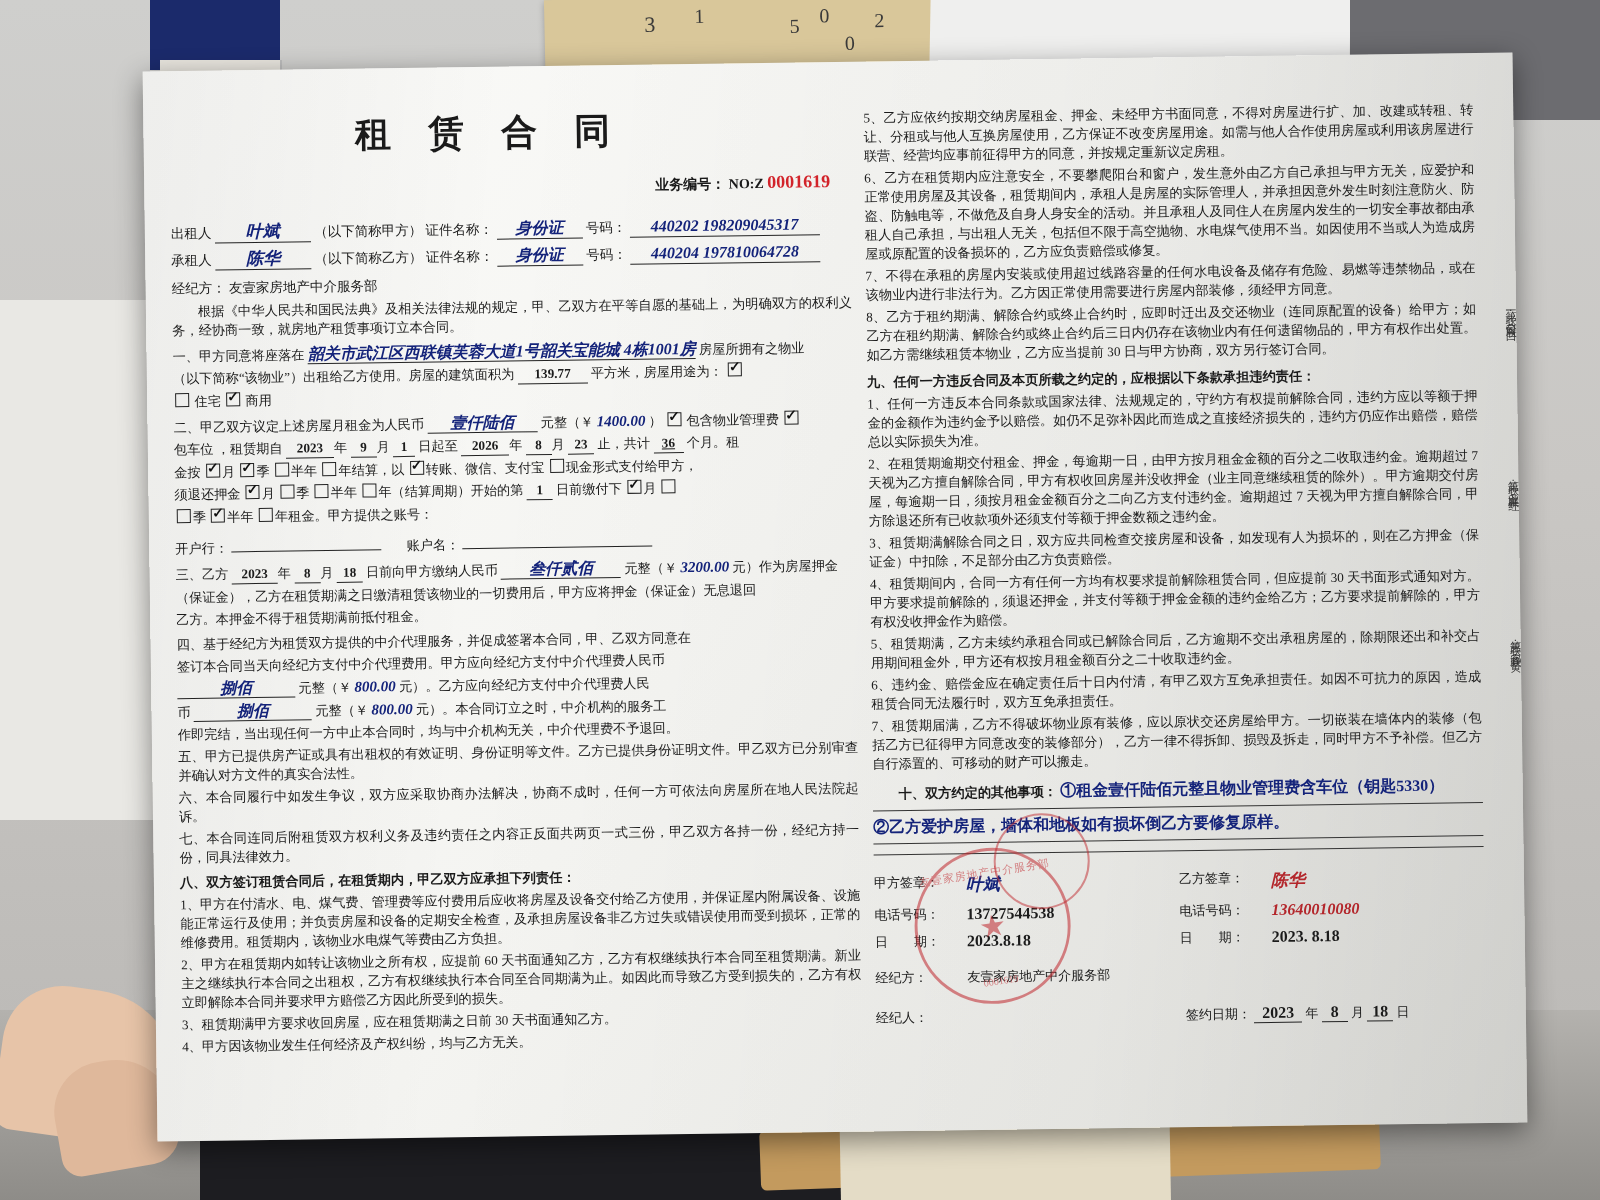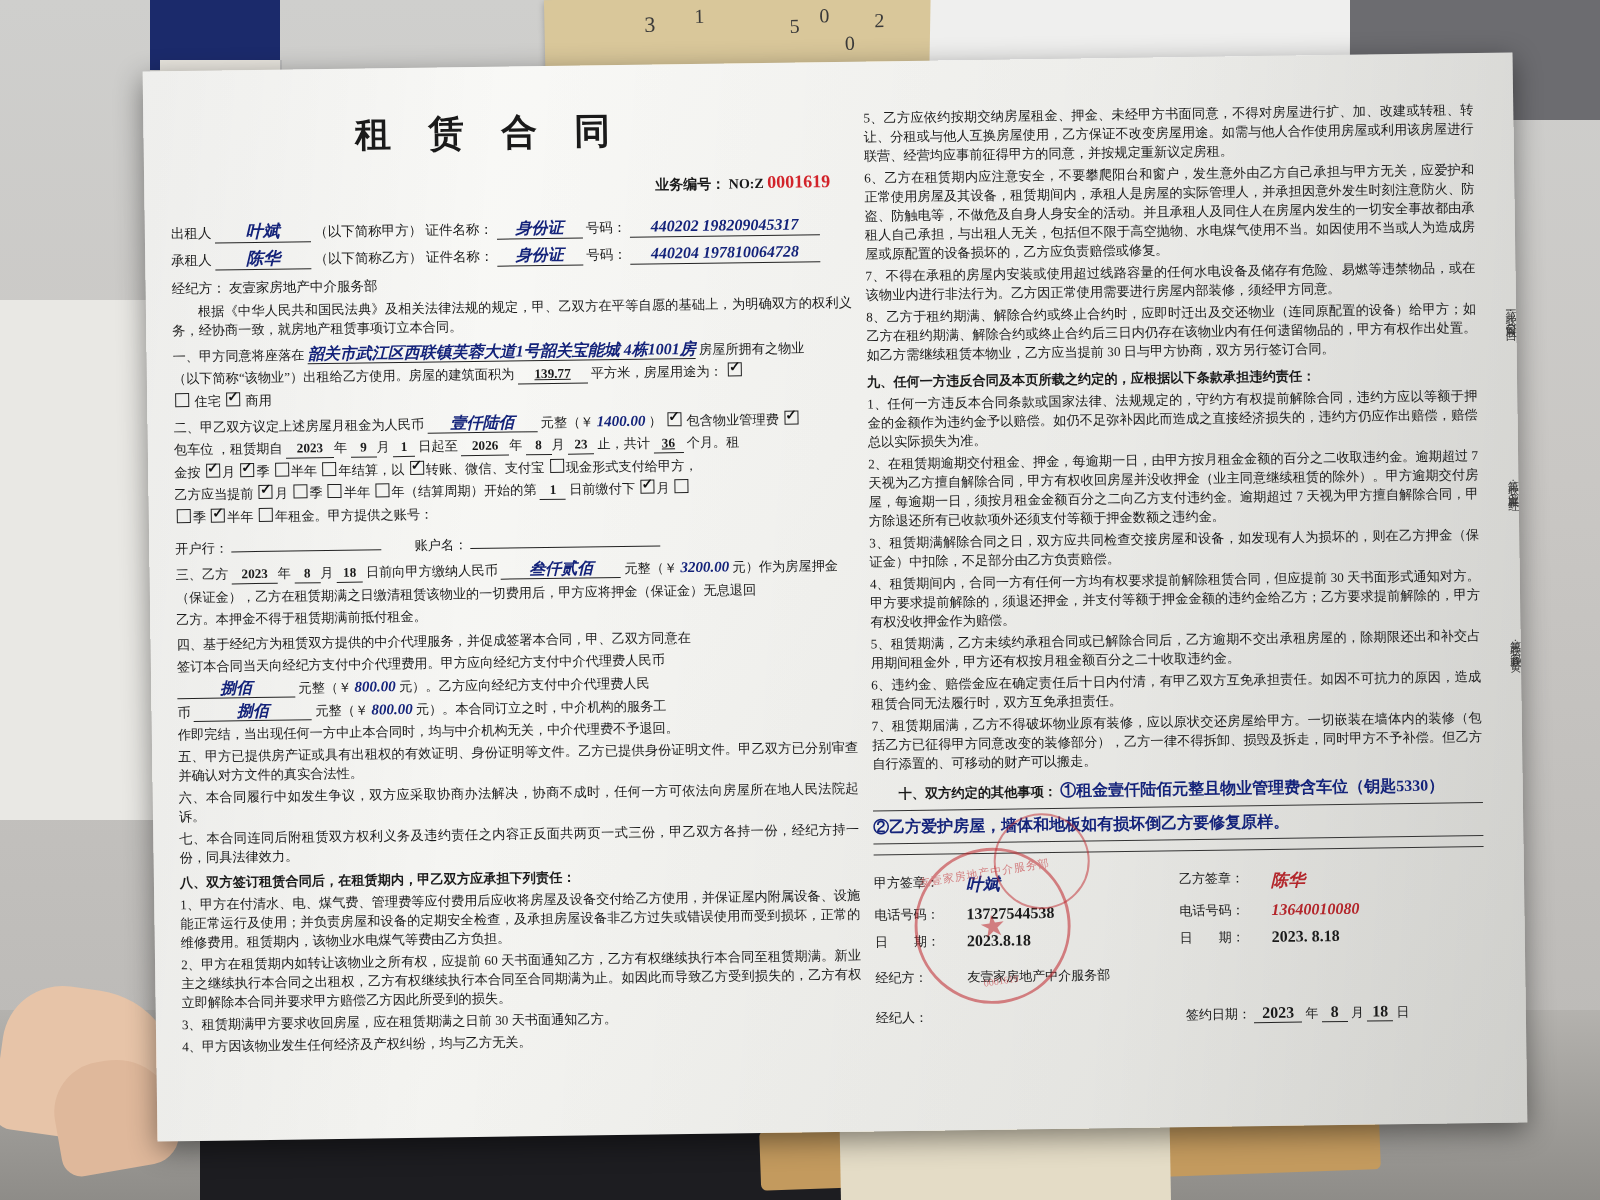--- a/index.html
+++ b/index.html
@@ -175,21 +175,21 @@
       <p class="p indent">根据《中华人民共和国民法典》及相关法律法规的规定，甲、乙双方在平等自愿的基础上，为明确双方的权利义务，经协商一致，就房地产租赁事项订立本合同。</p>
 
       <div class="sect">
         <div class="p">
           <span>一、甲方同意将座落在</span>
           <span class="u hand-w" style="min-width:330px;font-size:16px;">韶关市武江区西联镇芙蓉大道1号韶关宝能城 4栋1001房</span>
           <span>房屋所拥有之物业</span>
         </div>
         <div class="p">
           <span>（以下简称“该物业”）出租给乙方使用。房屋的建筑面积为</span>
-          <span class="u hand-b" style="min-width:70px;text-decoration:underline;">139.77</span>
+          <span class="u hand-b" style="min-width:70px;">139.77</span>
           <span>平方米，房屋用途为：</span>
           <span class="chk on"></span>
         </div>
         <div class="p">
           <span class="chk"></span>
           <span>住宅</span>
           <span class="chk on"></span>
           <span>商用</span>
         </div>
       </div>
@@ -222,39 +222,39 @@
         <div class="p">
           <span>金按</span>
           <span class="chk on"></span><span>月</span>
           <span class="chk on"></span><span>季</span>
           <span class="chk"></span><span>半年</span>
           <span class="chk"></span><span>年结算，以</span>
           <span class="chk on"></span><span>转账</span>、<span>微信</span>、<span>支付宝</span>
           <span class="chk"></span><span>现金形式支付给甲方，</span>
         </div>
         <div class="p">
-          <span>乙方应当提前</span>
+          <span>须退还押金</span>
           <span class="chk on"></span><span>月</span>
           <span class="chk"></span><span>季</span>
           <span class="chk"></span><span>半年</span>
           <span class="chk"></span><span>年（结算周期）开始的第</span>
           <span class="u hand-b" style="min-width:26px;">1</span>
           <span>日前缴付下</span>
           <span class="chk on"></span><span>月</span>
           <span class="chk"></span>
         </div>
         <div class="p">
           <span class="chk"></span><span>季</span>
           <span class="chk on"></span><span>半年</span>
           <span class="chk"></span><span>年租金。甲方提供之账号：</span>
         </div>
         <div class="p" style="margin-top:12px;">
           <span>开户行：</span>
           <span class="u" style="min-width:150px;"></span>
-          <span style="margin-left:30px;">账户名：</span>
+          <span style="margin-left:22px;">账户名：</span>
           <span class="u" style="min-width:190px;"></span>
         </div>
       </div>
 
       <div class="sect">
         <div class="p">
           <span>三、乙方</span>
           <span class="u hand-b" style="min-width:46px;">2023</span>年
           <span class="u hand-b" style="min-width:26px;">8</span>月
           <span class="u hand-b" style="min-width:26px;">18</span>

